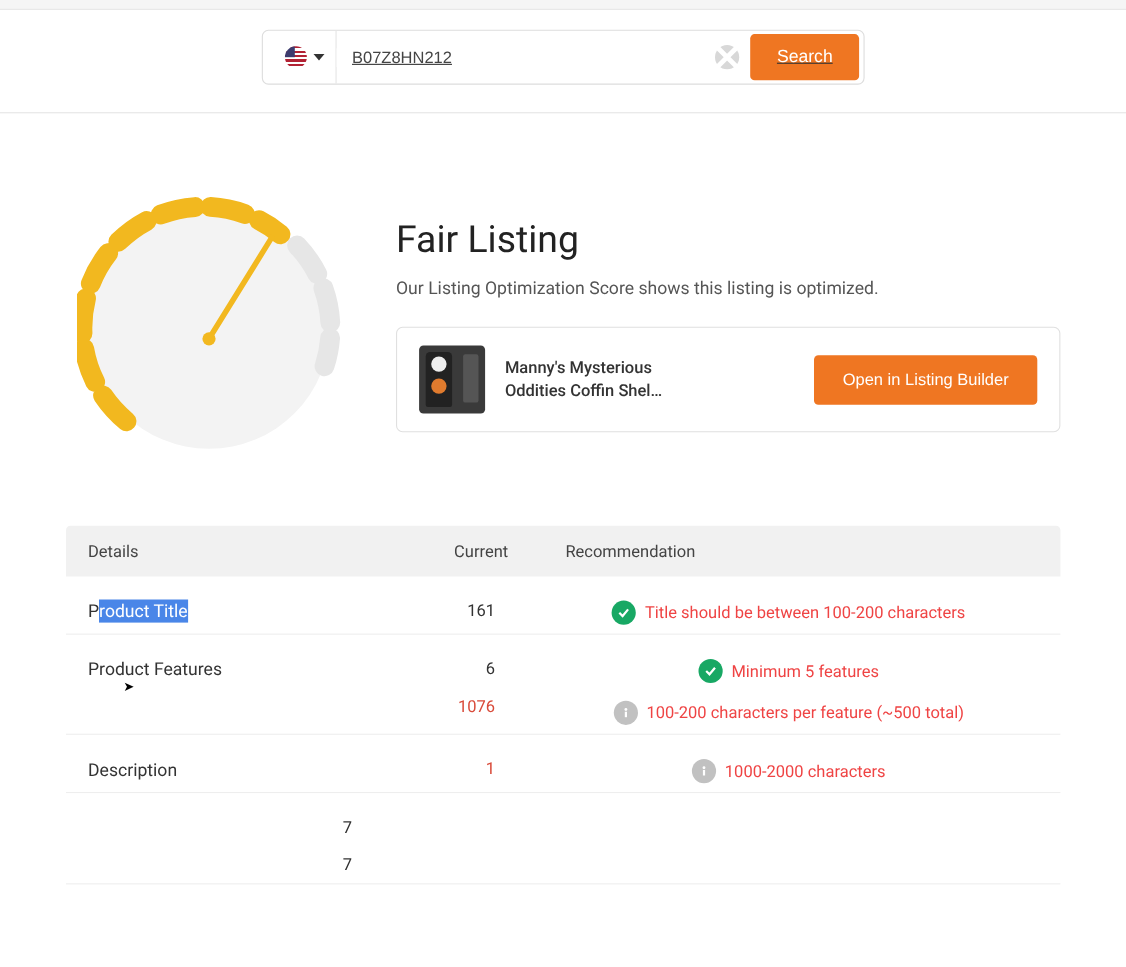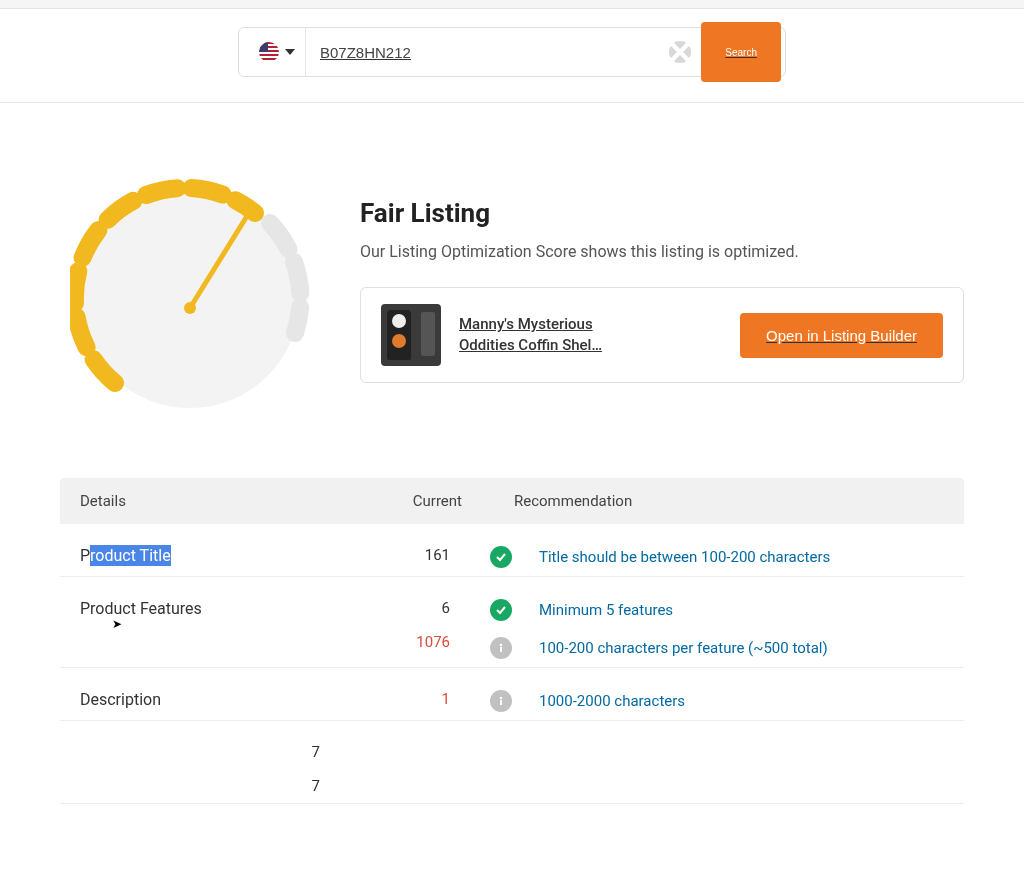--- a/index.html
+++ b/index.html
@@ -69,24 +69,24 @@
     color: #fff;
     font-size: 14px;
     display: flex; align-items: center; justify-content: center;
     margin-right: 10px;
     cursor: pointer;
   }
   .search-btn {
     background: #ef7622;
     color: #fff;
     border: none;
-    height: 60px;
+    height: 42px;
     padding: 0 24px;
     border-radius: 4px;
-    font-size: 10px;
+    font-size: 16px;
     font-weight: 500;
     margin-right: 4px;
     cursor: pointer;
   }
 
   .content {
     margin-top: 25px;
     background: #fff;
     padding: 50px 60px 20px 60px;
   }
@@ -104,38 +104,37 @@
   }
   .gauge-bg {
     width: 220px; height: 220px;
     background: #f3f3f3;
     border-radius: 50%;
     position: absolute;
     left: 10px; top: 10px;
   }
   .hero-text { flex: 1; padding-top: 20px; }
   .hero-title {
-    font-size: 26px;
-    font-weight: 700;
+    font-size: 34px;
+    font-weight: 400;
     color: #222;
     margin-bottom: 14px;
   }
   .hero-sub {
     font-size: 16px;
     color: #555;
     margin-bottom: 26px;
   }
   .product-card {
     border: 1px solid #e0e0e0;
     border-radius: 6px;
     padding: 16px 20px;
     display: flex;
     align-items: center;
     gap: 18px;
-    text-decoration: underline;
   }
   .product-thumb {
     width: 60px; height: 62px;
     background: #3a3a3a;
     border-radius: 4px;
     position: relative;
     flex-shrink: 0;
     overflow: hidden;
   }
   .product-thumb::before{
@@ -215,23 +214,24 @@
   .col-current-cell .val { color: #333; }
   .col-current-cell .val.warn { color: #d94b3a; }
   .col-rec-cell {
     display: flex;
     flex-direction: column;
     gap: 16px;
   }
   .rec-line {
     display: flex;
     align-items: center;
-    gap: 27px;
-    font-size: 15px;
-    color: #0369a1;
+    gap: 8px;
+    font-size: 15px;
+    color: #ef4444;
+    justify-content: center;
   }
   .badge {
     width: 22px; height: 22px; border-radius: 50%;
     display: flex; align-items: center; justify-content: center;
     flex-shrink: 0;
   }
   .badge.ok { background: #18a864; }
   .badge.info { background: #c1c1c1; }
   .badge svg { width: 12px; height: 12px; }
 

